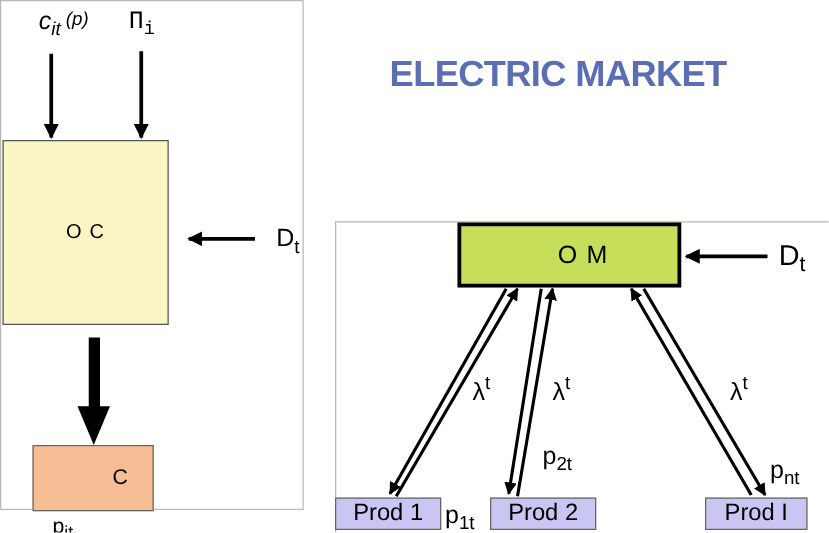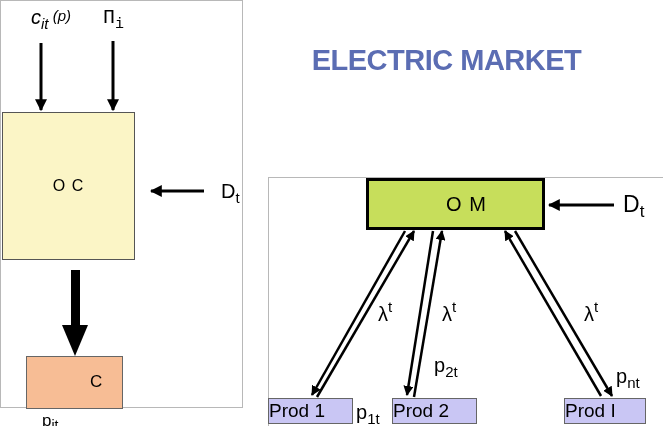--- a/index.html
+++ b/index.html
@@ -3,21 +3,21 @@
 <meta charset="utf-8">
 <style>
   html, body { margin:0; padding:0; background:#ffffff; }
   body { width:663px; height:426px; position:relative; overflow:hidden; font-family:"Liberation Sans", sans-serif; color:#000; }
   .abs { position:absolute; }
   #left-panel { left:0; top:0; width:243px; height:408px; border:1px solid #b8b8b8; box-sizing:border-box; }
   #right-panel { left:268px; top:177px; width:395px; height:249px; border-top:1px solid #b8b8b8; border-left:1px solid #b8b8b8; box-sizing:border-box; }
   #oc-box { left:2px; top:112px; width:133px; height:148px; background:#fbf5c6; border:1px solid #555; box-sizing:border-box; display:flex; align-items:center; justify-content:center; font-size:16px; letter-spacing:1px; }
   #pc-box { left:26px; top:356px; width:97px; height:53px; background:#f7bd95; border:1px solid #666; box-sizing:border-box; font-size:17px; }
   #om-box { left:366px; top:178px; width:179px; height:52px; background:#c7de5b; border:3px solid #000; box-sizing:border-box; display:flex; align-items:center; justify-content:center; font-size:20px; letter-spacing:1px;padding-left:22px; }
-  .prod { height:26px; background:#c9c6f4; border:1px solid #666; box-sizing:border-box; font-size:19px; line-height:24px; top:398px; }
+  .prod { height:26px; background:#c9c6f4; border:1px solid #666; box-sizing:border-box; font-size:19px; line-height:24px; text-align:center; top:398px; }
   #title { left:284px; top:44px; width:325px; text-align:center; font-size:29px; font-weight:bold; color:#5b6db3; letter-spacing:-0.5px; }
   .lbl { font-size:20px; white-space:nowrap; }
   .lbl sub { font-size:15px; vertical-align:-5px; }
   .lbl sup { font-size:15px; vertical-align:9px; }
   svg#arrows { position:absolute; left:0; top:0; }
 </style>
 </head>
 <body>
 
 <div id="left-panel" class="abs"></div>

